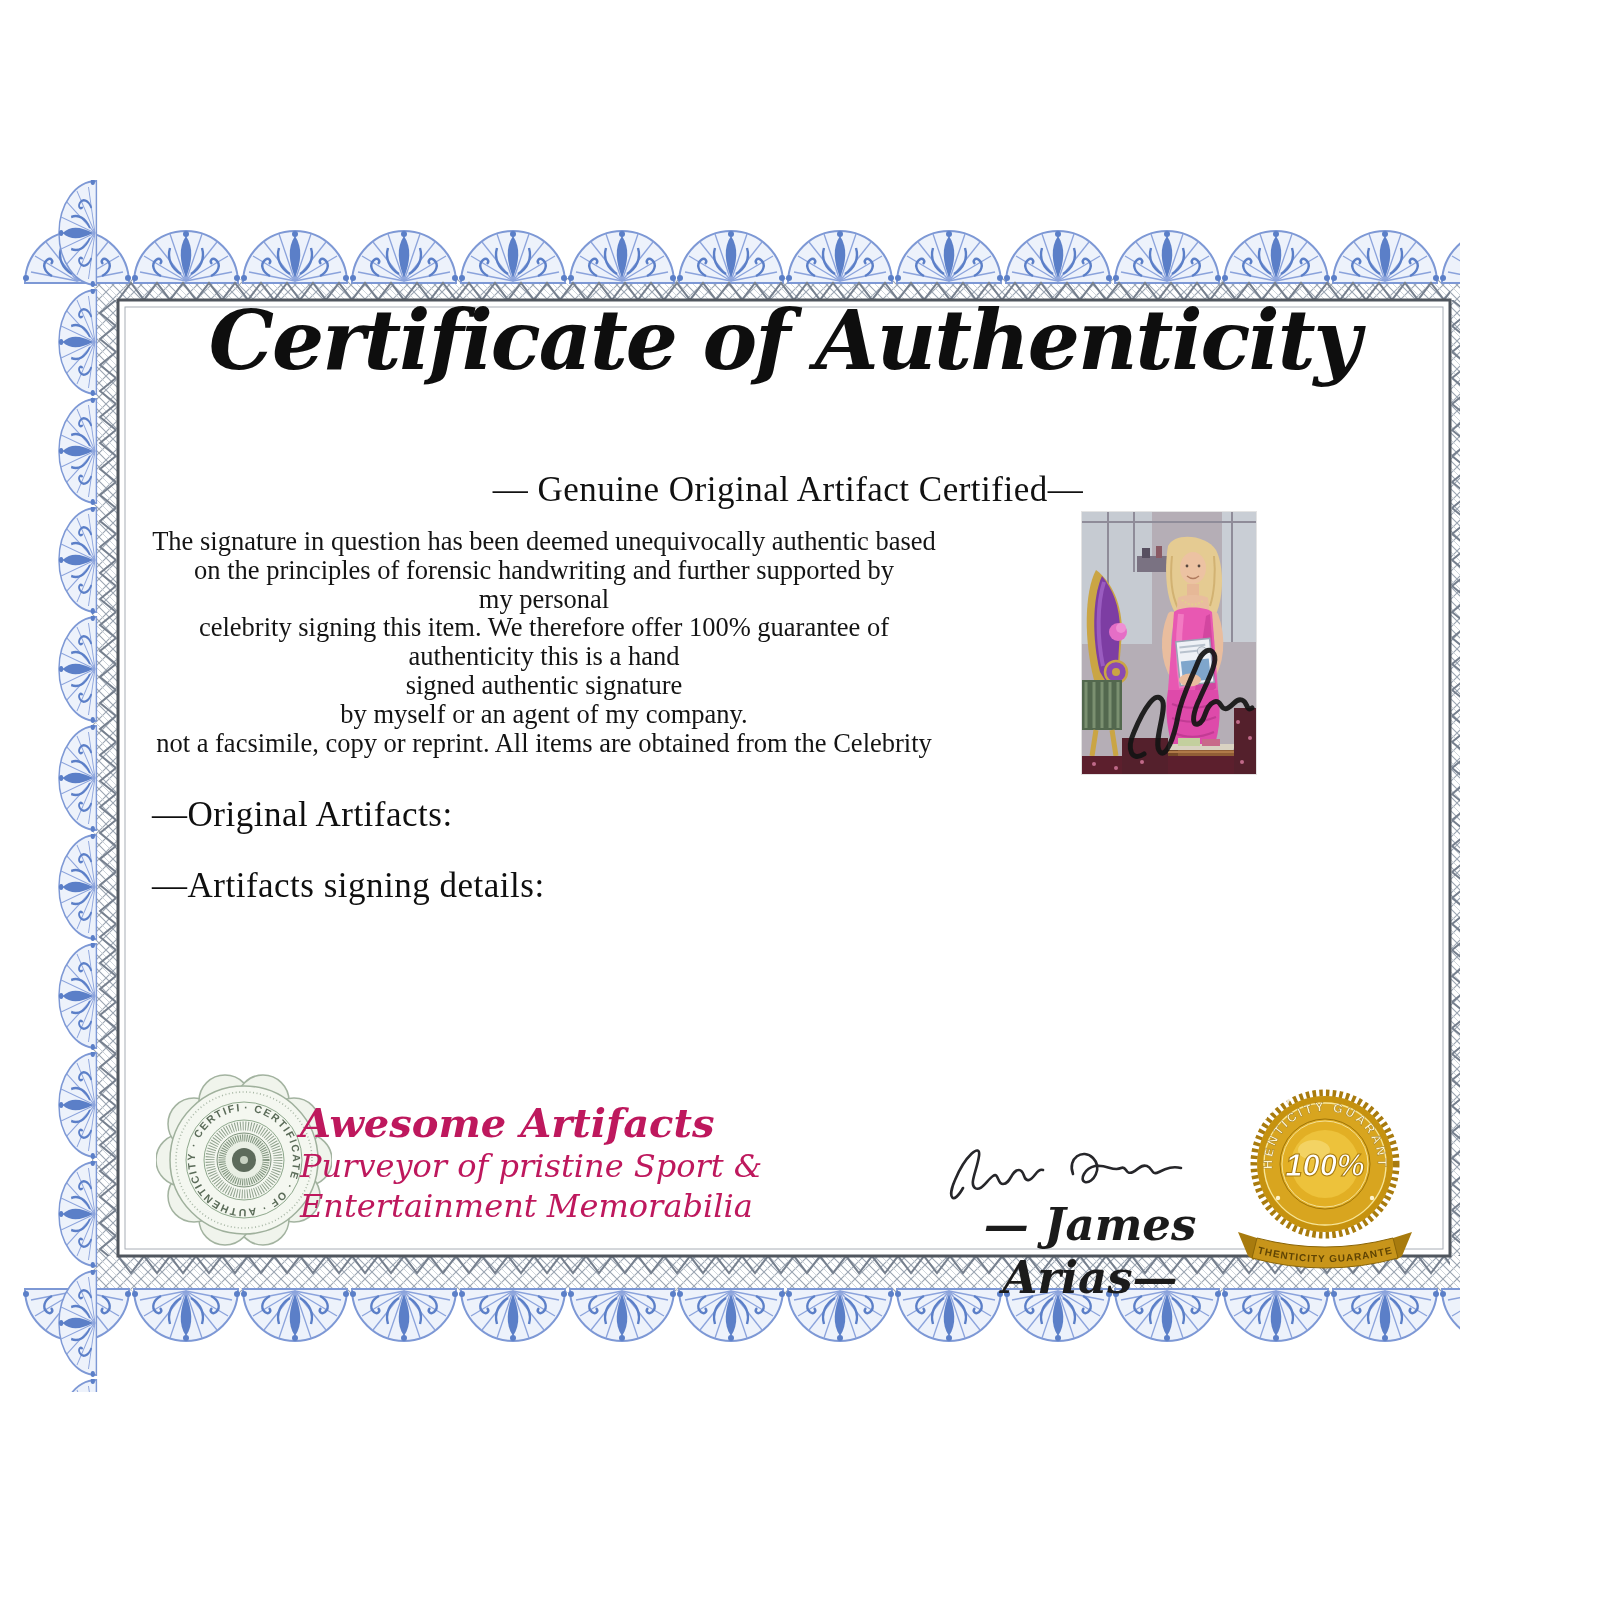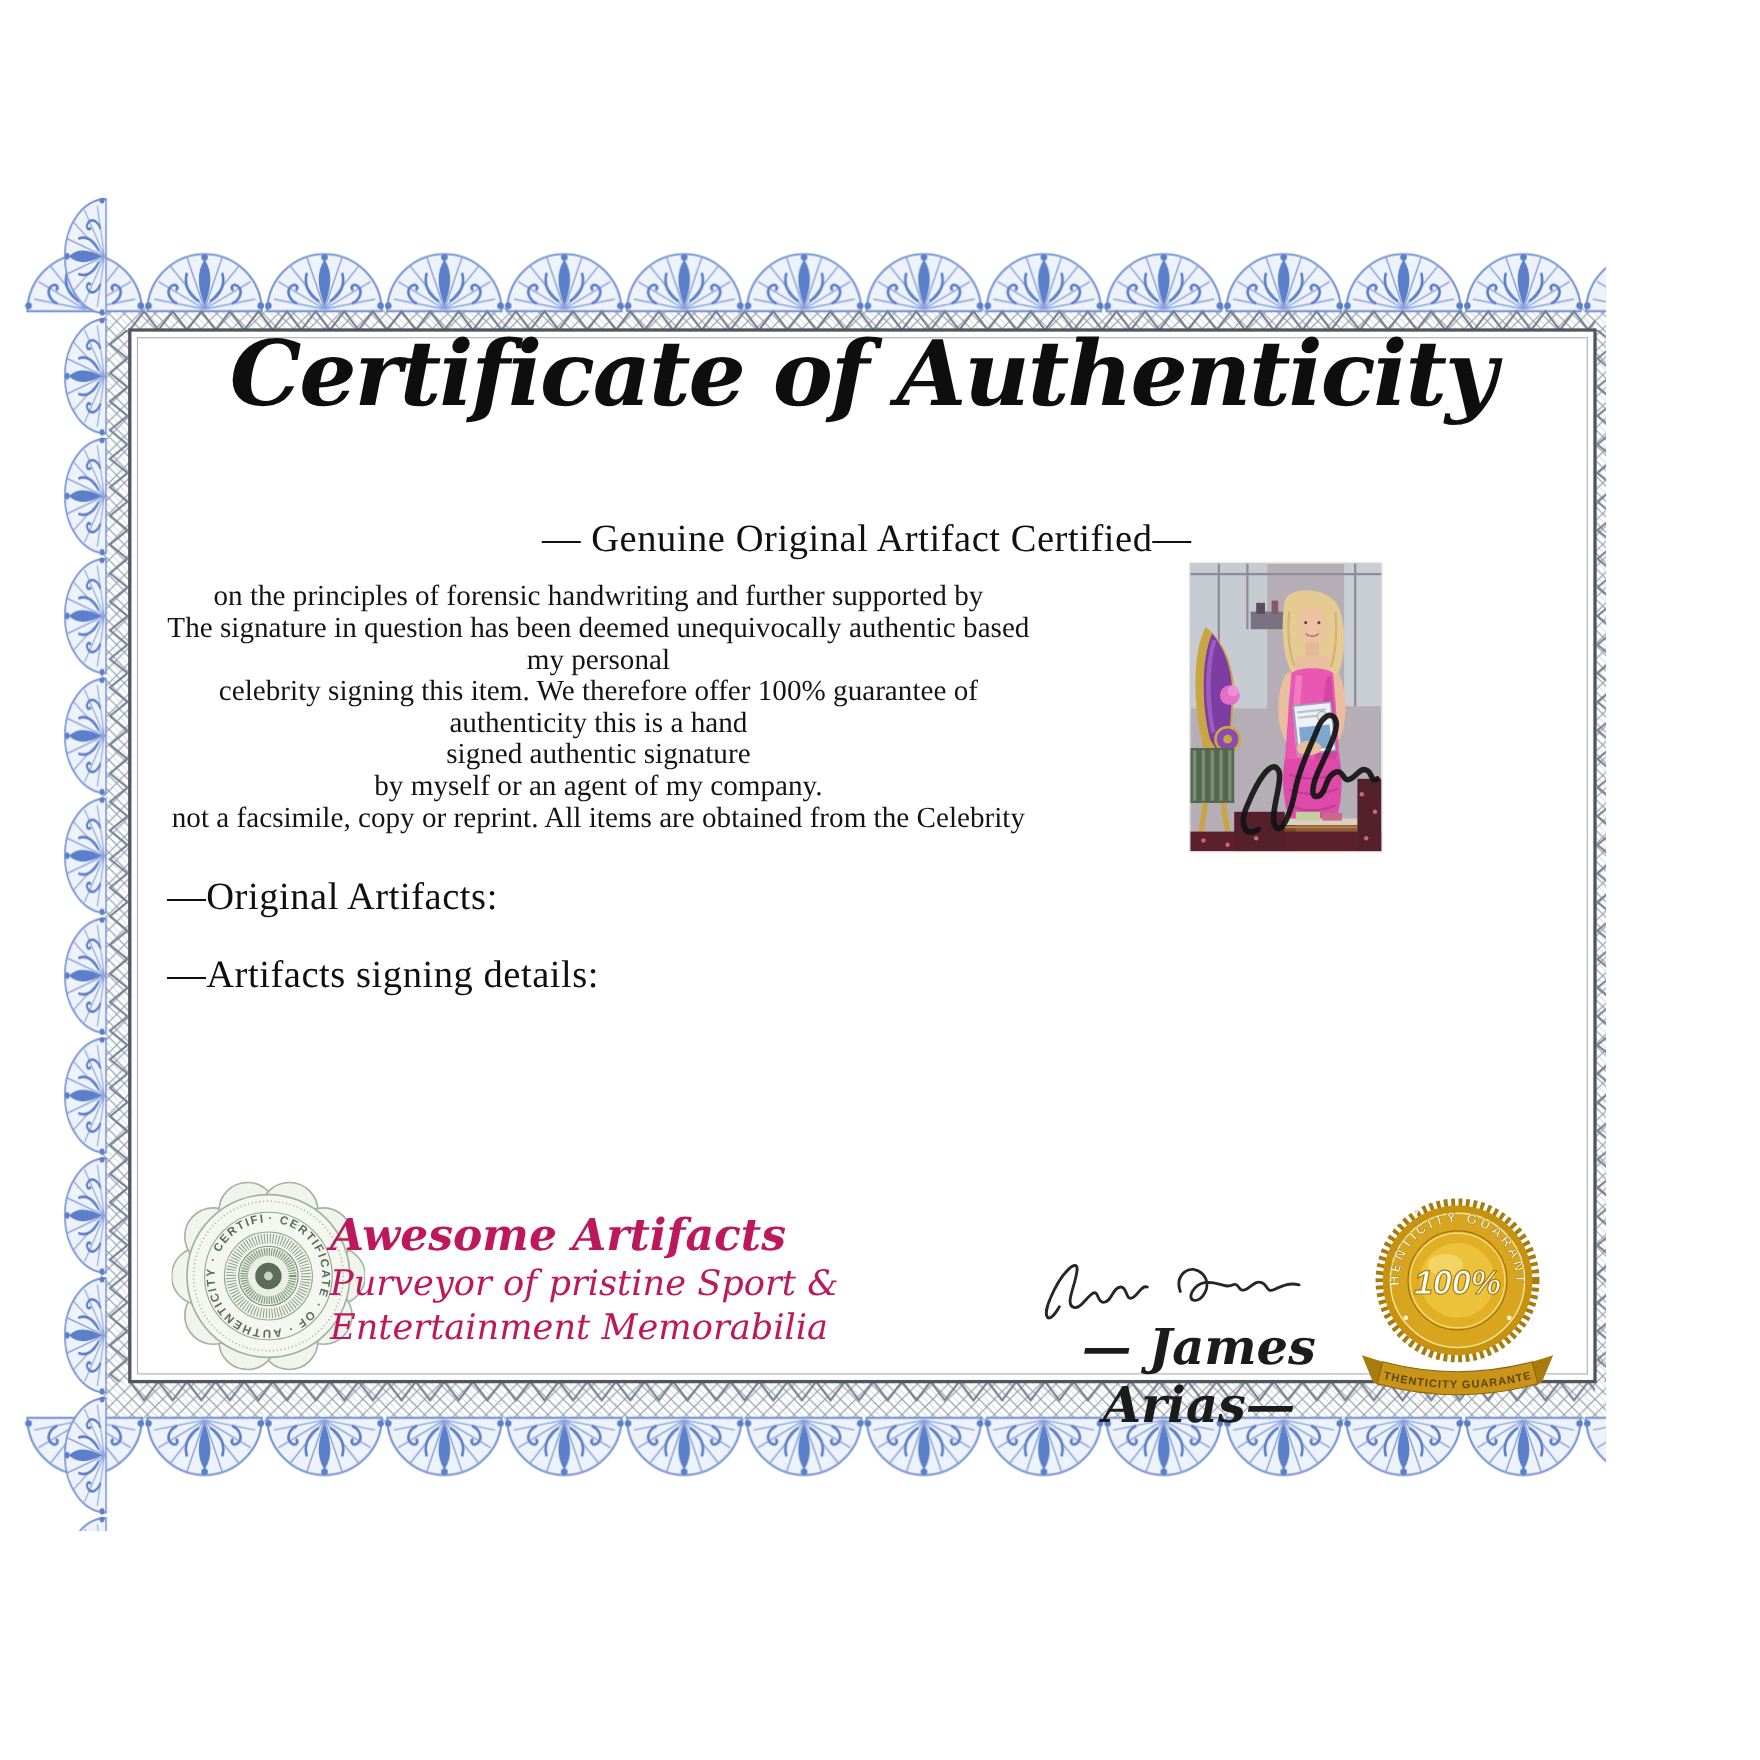--- a/index.html
+++ b/index.html
@@ -125,22 +125,22 @@
     <rect x="96" y="120" width="1332" height="956" fill="#ffffff"></rect>
     <rect x="96" y="120" width="1332" height="956" fill="none" stroke="#50565e" stroke-width="3"></rect>
     <rect x="103" y="127" width="1318" height="942" fill="none" stroke="#a8aeb6" stroke-width="1"></rect>
   </svg>
 
   <div class="abs title">Certificate of Authenticity</div>
 
   <div class="abs subtitle">— Genuine Original Artifact Certified—</div>
 
   <div class="abs body-block">
+    <div>The signature in question has been deemed unequivocally authentic based</div>
     <div>on the principles of forensic handwriting and further supported by</div>
-    <div>The signature in question has been deemed unequivocally authentic based</div>
     <div>my personal</div>
     <div>celebrity signing this item. We therefore offer 100% guarantee of</div>
     <div>authenticity this is a hand</div>
     <div>signed authentic signature</div>
     <div>by myself or an agent of my company.</div>
     <div>not a facsimile, copy or reprint. All items are obtained from the Celebrity</div>
   </div>
 
   <div class="abs section-heading" style="top:795px;">—Original Artifacts:</div>
 

